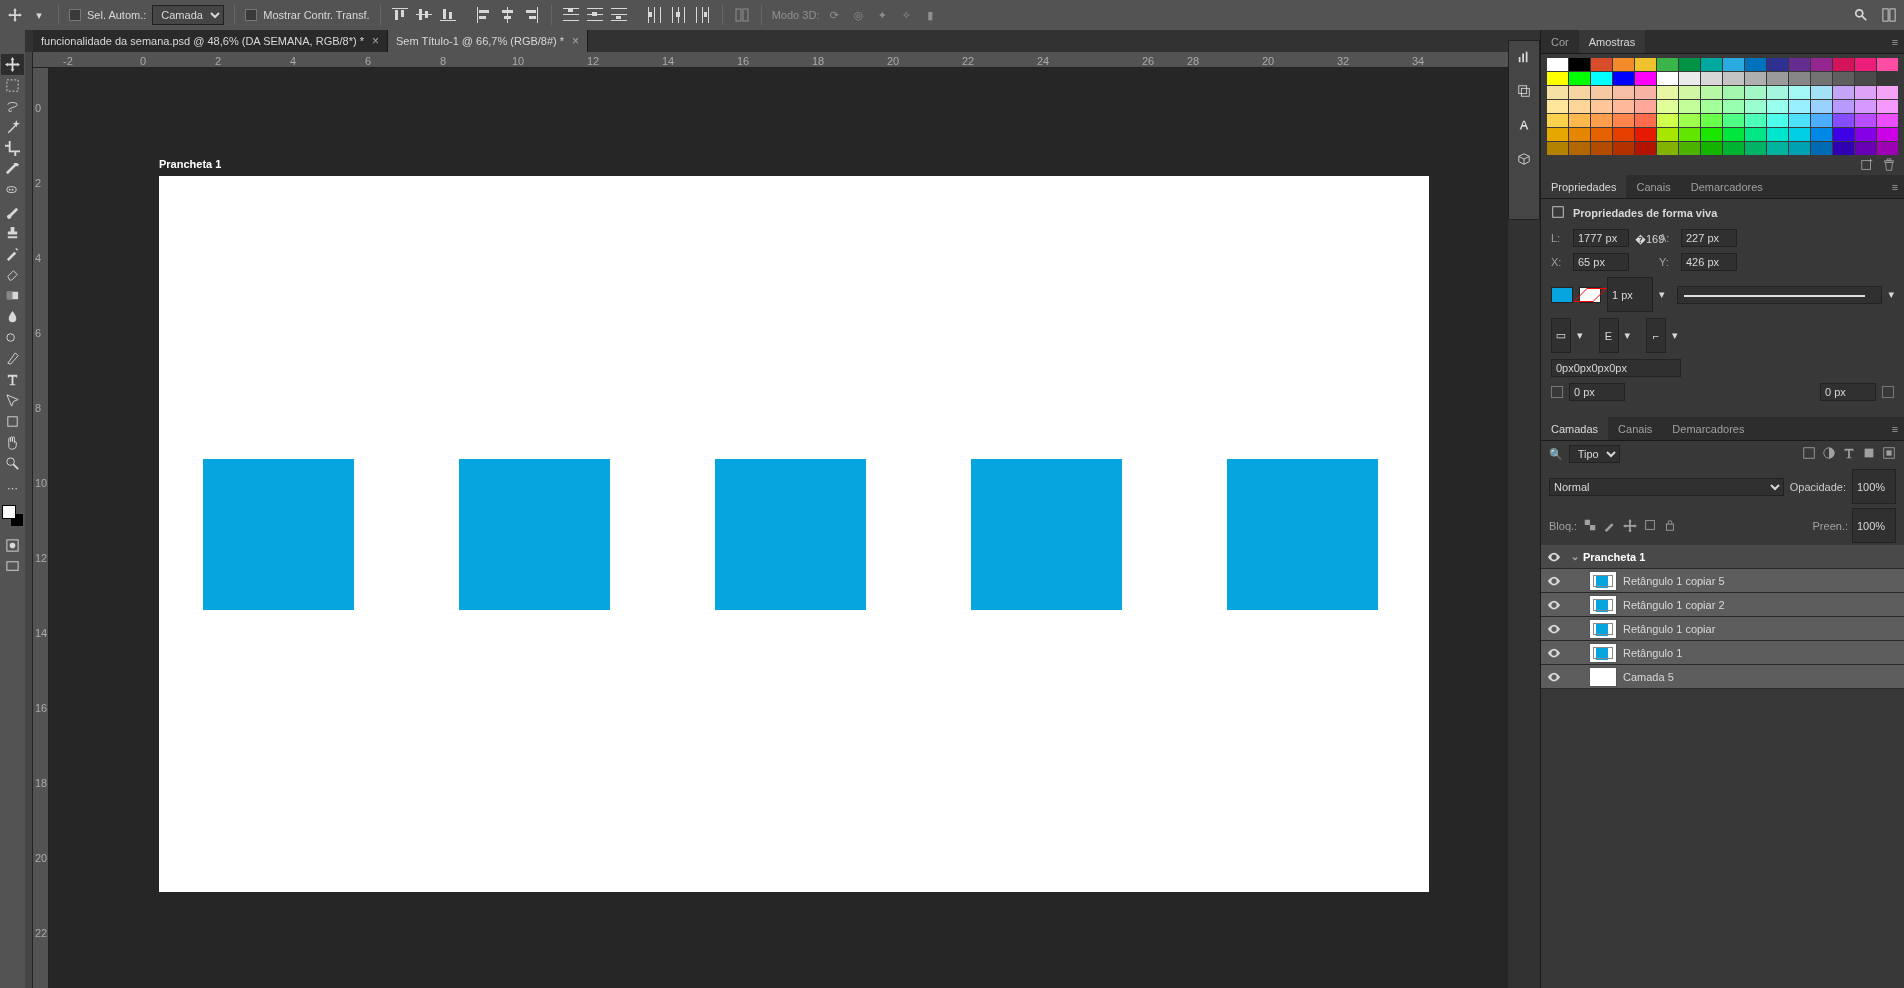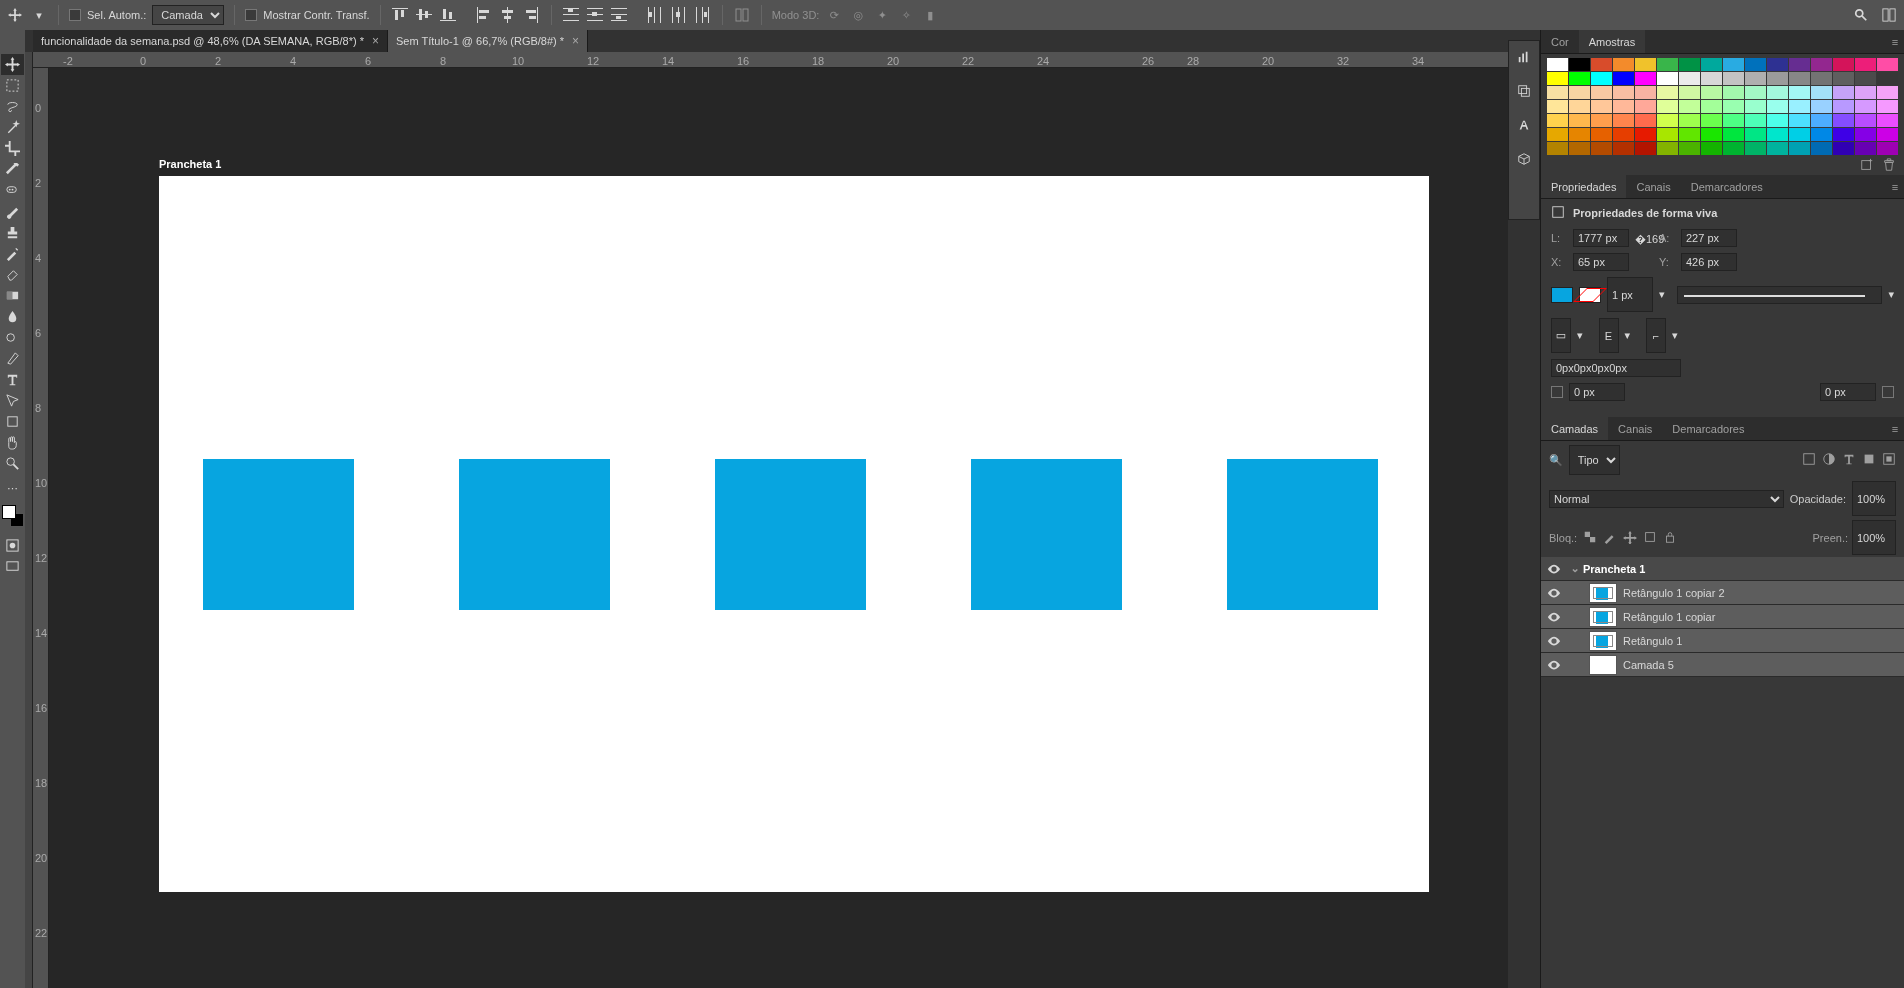--- a/index.html
+++ b/index.html
@@ -74,21 +74,21 @@
 #props input[type=text]{width:56px;height:18px;background:#303030;border:1px solid #222;color:var(--txt);padding:0 4px}
 .swatch{width:22px;height:16px;border:1px solid #222}
 .stroke-sw{width:22px;height:16px;border:1px solid #222;background:#fff;position:relative}
 .stroke-sw::after{content:"";position:absolute;left:0;top:0;right:0;bottom:0;border:1px solid red;transform:skewX(-45deg)}
 .dd{width:46px;height:35px;background:#303030;border:1px solid #222;display:flex;align-items:center;padding:0 4px;color:var(--txt)}
 .linestyle{flex:1;height:18px;background:#303030;border:1px solid #222;position:relative;margin-left:6px}
 .linestyle::after{content:"";position:absolute;left:6px;right:16px;top:8px;height:2px;background:#ddd}
 .cbx{width:12px;height:12px;border:1px solid #777}
 
 #layopts{display:flex;align-items:center;gap:6px;padding:4px 8px;color:var(--txt2)}
-#layopts .dd2{background:#303030;border:1px solid #222;color:var(--txt);height:30px;padding:0 4px}
+#layopts .dd2{background:#303030;border:1px solid #222;color:var(--txt);height:18px;padding:0 4px}
 #layopts .icons{margin-left:auto;display:flex;gap:6px}
 #layblend{display:flex;align-items:center;gap:6px;padding:2px 8px}
 #layblend select{flex:1;background:#303030;border:1px solid #222;color:var(--txt);height:18px}
 #laylock{display:flex;align-items:center;gap:6px;padding:2px 8px;color:var(--txt2)}
 #laylock .icons{display:flex;gap:6px}
 #laylock .r{margin-left:auto;display:flex;align-items:center;gap:4px}
 #laylist{flex:1;overflow:auto}
 .lyr{height:24px;display:flex;align-items:center;border-bottom:1px solid #2a2a2a;padding-right:6px}
 .lyr.art{background:#494949;font-weight:600}
 .lyr.row{background:#5d5d5d}
@@ -723,20 +723,32 @@
       <div class="lyr row">
         <span class="eye">
           <svg class="ic" viewBox="0 0 16 16">
             <path d="M8 3C4 3 1 8 1 8s3 5 7 5 7-5 7-5-3-5-7-5zm0 8a3 3 0 110-6 3 3 0 010 6z"></path>
           </svg>
         </span>
         <span class="car"></span>
         <span class="thumb shape">
           <span class="bsq"></span>
         </span>
+        <span class="lname">Retângulo 1 copiar 5</span>
+      </div>
+      <div class="lyr row">
+        <span class="eye">
+          <svg class="ic" viewBox="0 0 16 16">
+            <path d="M8 3C4 3 1 8 1 8s3 5 7 5 7-5 7-5-3-5-7-5zm0 8a3 3 0 110-6 3 3 0 010 6z"></path>
+          </svg>
+        </span>
+        <span class="car"></span>
+        <span class="thumb shape">
+          <span class="bsq"></span>
+        </span>
         <span class="lname">Retângulo 1 copiar 2</span>
       </div>
       <div class="lyr row">
         <span class="eye">
           <svg class="ic" viewBox="0 0 16 16">
             <path d="M8 3C4 3 1 8 1 8s3 5 7 5 7-5 7-5-3-5-7-5zm0 8a3 3 0 110-6 3 3 0 010 6z"></path>
           </svg>
         </span>
         <span class="car"></span>
         <span class="thumb shape">

